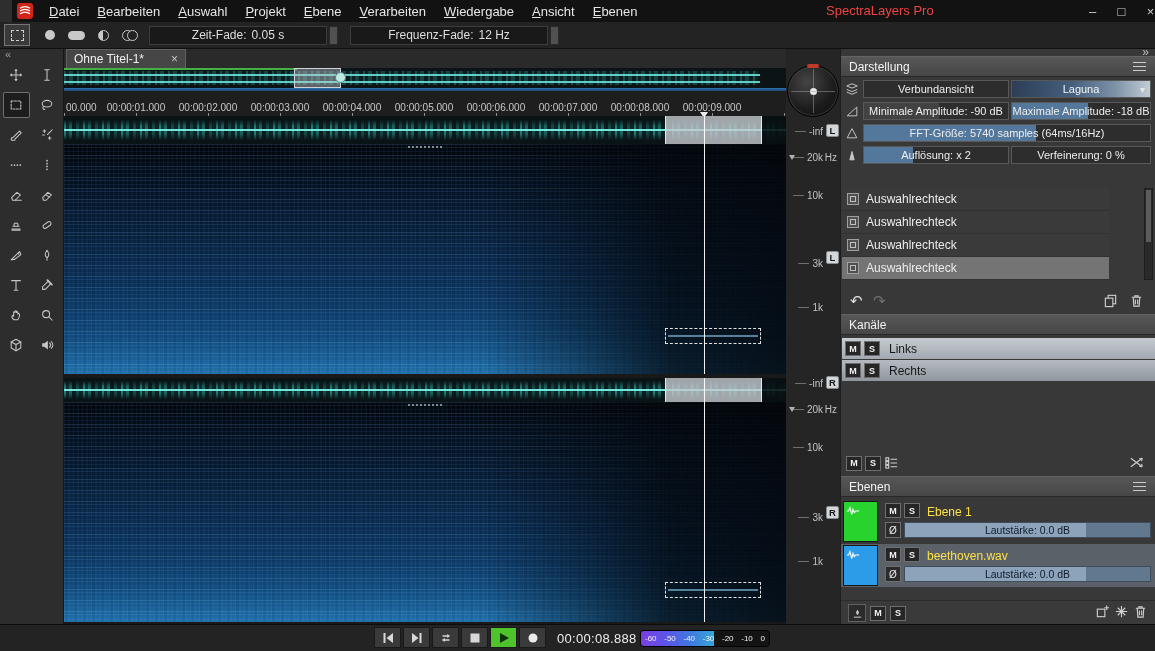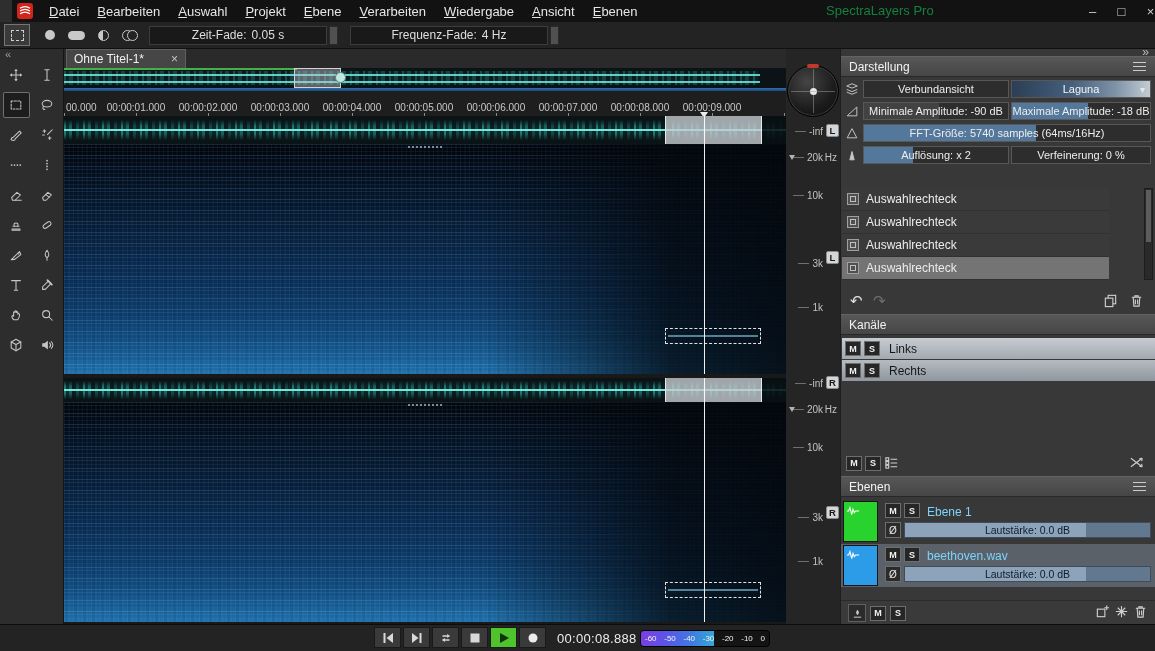--- a/index.html
+++ b/index.html
@@ -4,21 +4,21 @@
 <style>
   html,body{margin:0;padding:0;background:#000;}
   .window{position:relative;width:1155px;height:651px;background:#2e2e2e;overflow:hidden;
           font-family:"Liberation Sans","DejaVu Sans",sans-serif;color:#ddd;-webkit-user-select:none;user-select:none;}
 
   
   .titlebar{position:absolute;top:0;left:12px;width:100%;height:22px;background:#121212;display:flex;align-items:center;z-index:60;}
   .logo{width:16px;height:16px;margin:0 7px 0 5px;flex:0 0 auto;}
   .menu-item{display:block;padding:2px 9px;font-size:13px;color:#e6e6e6;line-height:17px;cursor:default;}
   .menu-item::first-letter{text-decoration:underline;}
-  .app-title{position:absolute;left:814px;top:3px;font-size:13px;color:#15803d;}
+  .app-title{position:absolute;left:814px;top:3px;font-size:13px;color:#ef4444;}
   .win-controls{position:absolute;right:2px;top:0;height:22px;display:flex;}
   .win-btn{width:29px;height:22px;display:flex;align-items:center;justify-content:center;color:#cfcfcf;font-size:13px;}
 
   
   .toolbar2{position:absolute;top:22px;left:0;width:100%;height:26px;background:#232323;border-bottom:1px solid #101010;display:flex;align-items:center;z-index:50;}
   .cur-tool{width:24px;height:20px;margin-left:4px;background:#3a3a3a;border:1px solid #767676;display:flex;align-items:center;justify-content:center;}
   .marquee-glyph{width:11px;height:9px;border:1px dashed #d0d0d0;}
   .shape-row{display:flex;align-items:center;gap:13px;margin-left:15px;}
   .shape-circle{width:10px;height:10px;border-radius:50%;background:#c8c8c8;}
   .shape-pill{width:17px;height:9px;border-radius:5px;background:#c8c8c8;}
@@ -149,21 +149,21 @@
          display:flex;align-items:center;justify-content:center;box-sizing:border-box;flex:0 0 auto;}
 
   .msrow{position:absolute;top:404px;left:0;width:100%;height:22px;display:flex;align-items:center;gap:3px;padding-left:5px;box-sizing:border-box;}
 
   .layer{position:absolute;left:0;width:100%;height:43px;}
   .layer1{top:452px;}
   .layer2{top:496px;background:#5b6168;}
   .lthumb{position:absolute;left:2px;top:1px;width:35px;height:41px;border:1px solid #161616;box-sizing:border-box;padding:2px;}
   .lthumb svg{stroke:#fff;fill:none;stroke-width:1.2;}
   .lms{position:absolute;top:3px;}
-  .lname{position:absolute;left:86px;top:5px;font-size:12px;color:#7dd3fc;}
+  .lname{position:absolute;left:86px;top:5px;font-size:12px;color:#fde047;}
   .phase{position:absolute;left:44px;top:22px;width:16px;height:16px;background:#2b2b2b;border:1px solid #6e6e6e;color:#e8e8e8;
          font-size:10px;display:flex;align-items:center;justify-content:center;box-sizing:border-box;}
   .vol{position:absolute;left:63px;top:22px;width:247px;height:16px;background:#62788e;border:1px solid #3e4d5d;box-sizing:border-box;overflow:hidden;
        display:flex;align-items:center;justify-content:center;font-size:10.5px;color:#0e1c2a;}
   .vol .vfill{position:absolute;left:0;top:0;bottom:0;width:74%;background:#8ca3ba;}
   .vol .lab{position:relative;z-index:1;}
 
   .lbar{position:absolute;top:552px;left:0;width:100%;height:25px;background:#3a3a3a;border-top:1px solid #2b2b2b;
         display:flex;align-items:center;gap:4px;padding:0 7px;box-sizing:border-box;}
   .lbar .sq{width:18px;height:18px;background:#2b2b2b;border:1px solid #606060;display:flex;align-items:center;justify-content:center;box-sizing:border-box;}
@@ -218,21 +218,21 @@
       <span class="shape-half"></span>
       <span class="shape-two"></span>
     </div>
     <div class="fade-box fade-zeit">
       <span>Zeit-Fade:</span>
       <span>0.05 s</span>
     </div>
     <span class="fade-handle"></span>
     <div class="fade-box fade-freq">
       <span>Frequenz-Fade:</span>
-      <span>4 Hz</span>
+      <span>12 Hz</span>
     </div>
     <span class="fade-handle"></span>
   </div>
 
   <div class="left-toolbar">
     <span class="lcollapse">«</span>
     <div class="tool-grid">
       <div class="tool">
           <svg width="14" height="14" viewBox="0 0 16 16">
             <path d="M8 2v12M2 8h12"></path>

